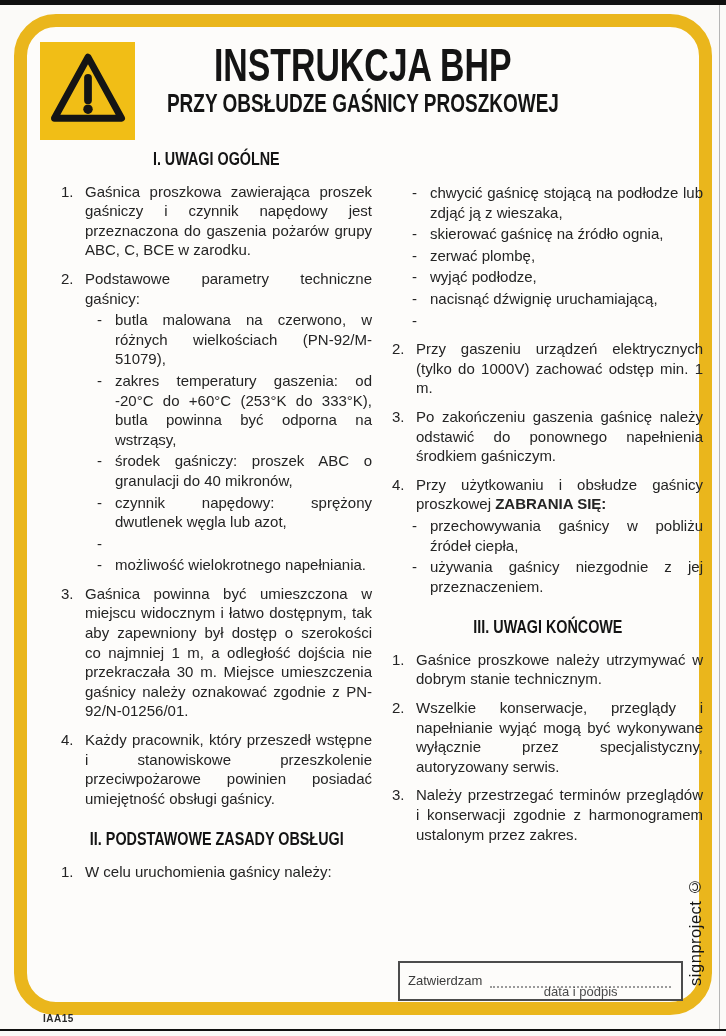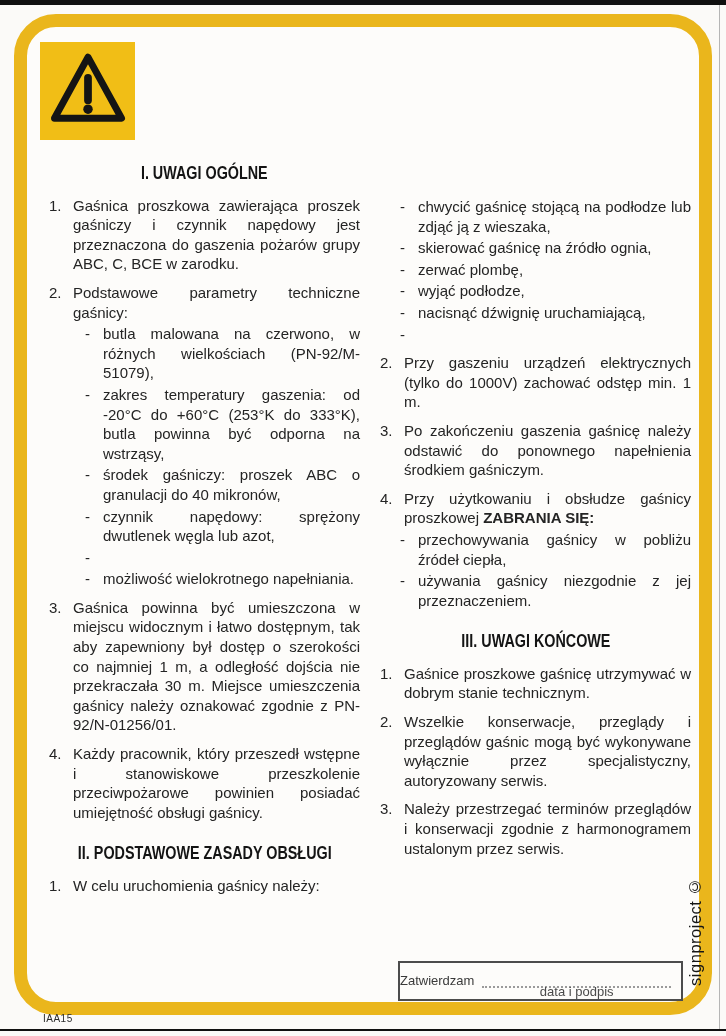--- a/index.html
+++ b/index.html
@@ -5,61 +5,61 @@
   html,body{margin:0;padding:0;}
   body{
     width:726px;height:1036px;position:relative;overflow:hidden;
     background:#fbfaf8;
     font-family:"Liberation Sans","DejaVu Sans",sans-serif;
     -webkit-font-smoothing:antialiased;
   }
   .top-bar{position:absolute;top:0;left:0;width:726px;height:5px;background:#101010;}
   .bottom-line{position:absolute;top:1029px;left:0;width:726px;height:2px;background:#101010;}
   .right-hairline{position:absolute;top:5px;left:719px;width:1px;height:1024px;background:#b5b5b5;}
-  .footer-code{position:absolute;top:1013px;left:43px;font-size:10px;color:#2b2b2b;letter-spacing:0.5px;}
+  .footer-code{position:absolute;top:1013px;left:43px;font-size:10px;color:#2b2b2b;letter-spacing:0.5px;font-weight:bold;}
 
   .board{
     position:absolute;left:14px;top:14px;width:698px;height:1001px;
     border:13px solid #EAB61C;border-radius:42px;background:#fdfcfa;
     box-sizing:border-box;
   }
   .inner{position:relative;width:672px;height:975px;}
 
   
   .header{position:absolute;top:0;left:0;width:100%;height:126px;}
   .icon-box{position:absolute;left:13px;top:15px;width:95px;height:98px;background:#F1BE16;
     display:flex;align-items:center;justify-content:center;}
   .titles{position:absolute;left:0;top:14px;width:100%;text-align:center;color:#141414;}
   .t1{font-weight:700;font-size:47px;line-height:48px;display:inline-block;transform:scaleX(0.72);white-space:nowrap;letter-spacing:0;}
   .t2{font-weight:700;font-size:25px;line-height:26px;display:inline-block;transform:scaleX(0.76);white-space:nowrap;margin-top:1px;}
 
   
-  .columns{position:absolute;left:4px;top:121px;width:100%;box-sizing:border-box;
-    display:flex;gap:20px;padding:0 12px 0 18px;color:#242424;margin-top:14px;}
+  .columns{position:absolute;left:16px;top:121px;width:100%;box-sizing:border-box;
+    display:flex;gap:20px;padding:0 12px 0 18px;color:#242424;}
   .col{flex:1;font-size:15px;line-height:19.6px;}
   .col-right{padding-top:33px;}
 
   .sec-heading{text-align:center;font-weight:700;font-size:17.5px;margin:22px 0 12px 0;color:#141414;}
   .sec-heading:first-child{margin-top:2px;}
   .condensed{display:inline-block;transform:scaleX(0.82);white-space:nowrap;}
 
   .item{display:flex;margin-top:9px;}
   .item .marker{flex:none;}
   .item .txt{flex:1;text-align:justify;text-align-last:left;}
   .numbered .marker{width:24px;}
   .dash{margin-top:2px;}
   .col-left .dash{padding-left:36px;}
   .col-right .dash{padding-left:20px;}
   .dash .marker{width:18px;}
   .b{font-weight:700;}
 
   
   .sig-box{position:absolute;left:371px;top:934px;width:285px;height:40px;
     border:2px solid #4c4c4c;background:#fdfcfa;box-sizing:border-box;
-    display:flex;align-items:flex-end;padding:3px 10px 11px 0;}
+    display:flex;align-items:flex-end;padding:3px 10px 11px 8px;}
   .sig-label{font-size:13px;color:#3a3a3a;flex:none;}
   .sig-line{flex:1;position:relative;margin-left:8px;border-bottom:2px dotted #9a9a9a;height:13px;}
   .sig-caption{position:absolute;left:0;top:14px;width:100%;text-align:center;font-size:13px;color:#4a4a4a;line-height:9px;}
 
   
   .brand{position:absolute;right:-6px;bottom:16px;writing-mode:vertical-rl;transform:rotate(180deg);
     font-size:16.5px;font-weight:500;color:#161616;letter-spacing:0.5px;white-space:nowrap;}
 </style>
 </head>
 <body>
@@ -73,20 +73,24 @@
     <div class="header">
       <div class="icon-box">
         <span>
           <svg width="86" height="86" viewBox="0 0 100 100" aria-hidden="true">
             <path d="M50 13 L89 84 L11 84 Z" fill="none" stroke="#141414" stroke-width="8" stroke-linejoin="round"></path>
             <path d="M50 37 L50 63" stroke="#141414" stroke-width="9" stroke-linecap="round"></path>
             <circle cx="50" cy="73.5" r="5.5" fill="#141414"></circle>
           </svg>
         </span>
       </div>
+      <div class="titles">
+        <div><span class="t1">INSTRUKCJA BHP</span></div>
+        <div><span class="t2">PRZY OBSŁUDZE GAŚNICY PROSZKOWEJ</span></div>
+      </div>
     </div>
 
     <div class="columns">
       <div class="col col-left" id="col-left">
           <div class="sec-heading"><span class="condensed">I. UWAGI OGÓLNE</span></div>
           <div class="item numbered">
             <span class="marker">1.</span>
             <span class="txt"><span>Gaśnica proszkowa zawierająca proszek gaśniczy i czynnik napędowy jest przeznaczona do gaszenia pożarów grupy ABC, C, BCE w zarodku.</span></span>
           </div>
           <div class="item numbered">
@@ -170,29 +174,29 @@
             <span class="marker">-</span>
             <span class="txt"><span>przechowywania gaśnicy w pobliżu źródeł ciepła,</span></span>
           </div>
           <div class="item dash">
             <span class="marker">-</span>
             <span class="txt"><span>używania gaśnicy niezgodnie z jej przeznaczeniem.</span></span>
           </div>
           <div class="sec-heading"><span class="condensed">III. UWAGI KOŃCOWE</span></div>
           <div class="item numbered">
             <span class="marker">1.</span>
-            <span class="txt"><span>Gaśnice proszkowe gaśnicę utrzymywać w dobrym stanie technicznym.</span></span>
+            <span class="txt"><span>Gaśnice proszkowe należy utrzymywać w dobrym stanie technicznym.</span></span>
           </div>
           <div class="item numbered">
             <span class="marker">2.</span>
-            <span class="txt"><span>Wszelkie konserwacje, przeglądy i przeglądów gaśnic mogą być wykonywane wyłącznie przez specjalistyczny, autoryzowany serwis.</span></span>
+            <span class="txt"><span>Wszelkie konserwacje, przeglądy i napełnianie wyjąć mogą być wykonywane wyłącznie przez specjalistyczny, autoryzowany serwis.</span></span>
           </div>
           <div class="item numbered">
             <span class="marker">3.</span>
-            <span class="txt"><span>Należy przestrzegać terminów przeglądów i konserwacji zgodnie z harmonogramem ustalonym przez serwis.</span></span>
+            <span class="txt"><span>Należy przestrzegać terminów przeglądów i konserwacji zgodnie z harmonogramem ustalonym przez zakres.</span></span>
           </div>
         </div>
     </div>
 
     <div class="sig-box">
       <span class="sig-label">Zatwierdzam</span>
       <span class="sig-line">
         <span class="sig-caption">data i podpis</span>
       </span>
     </div>

